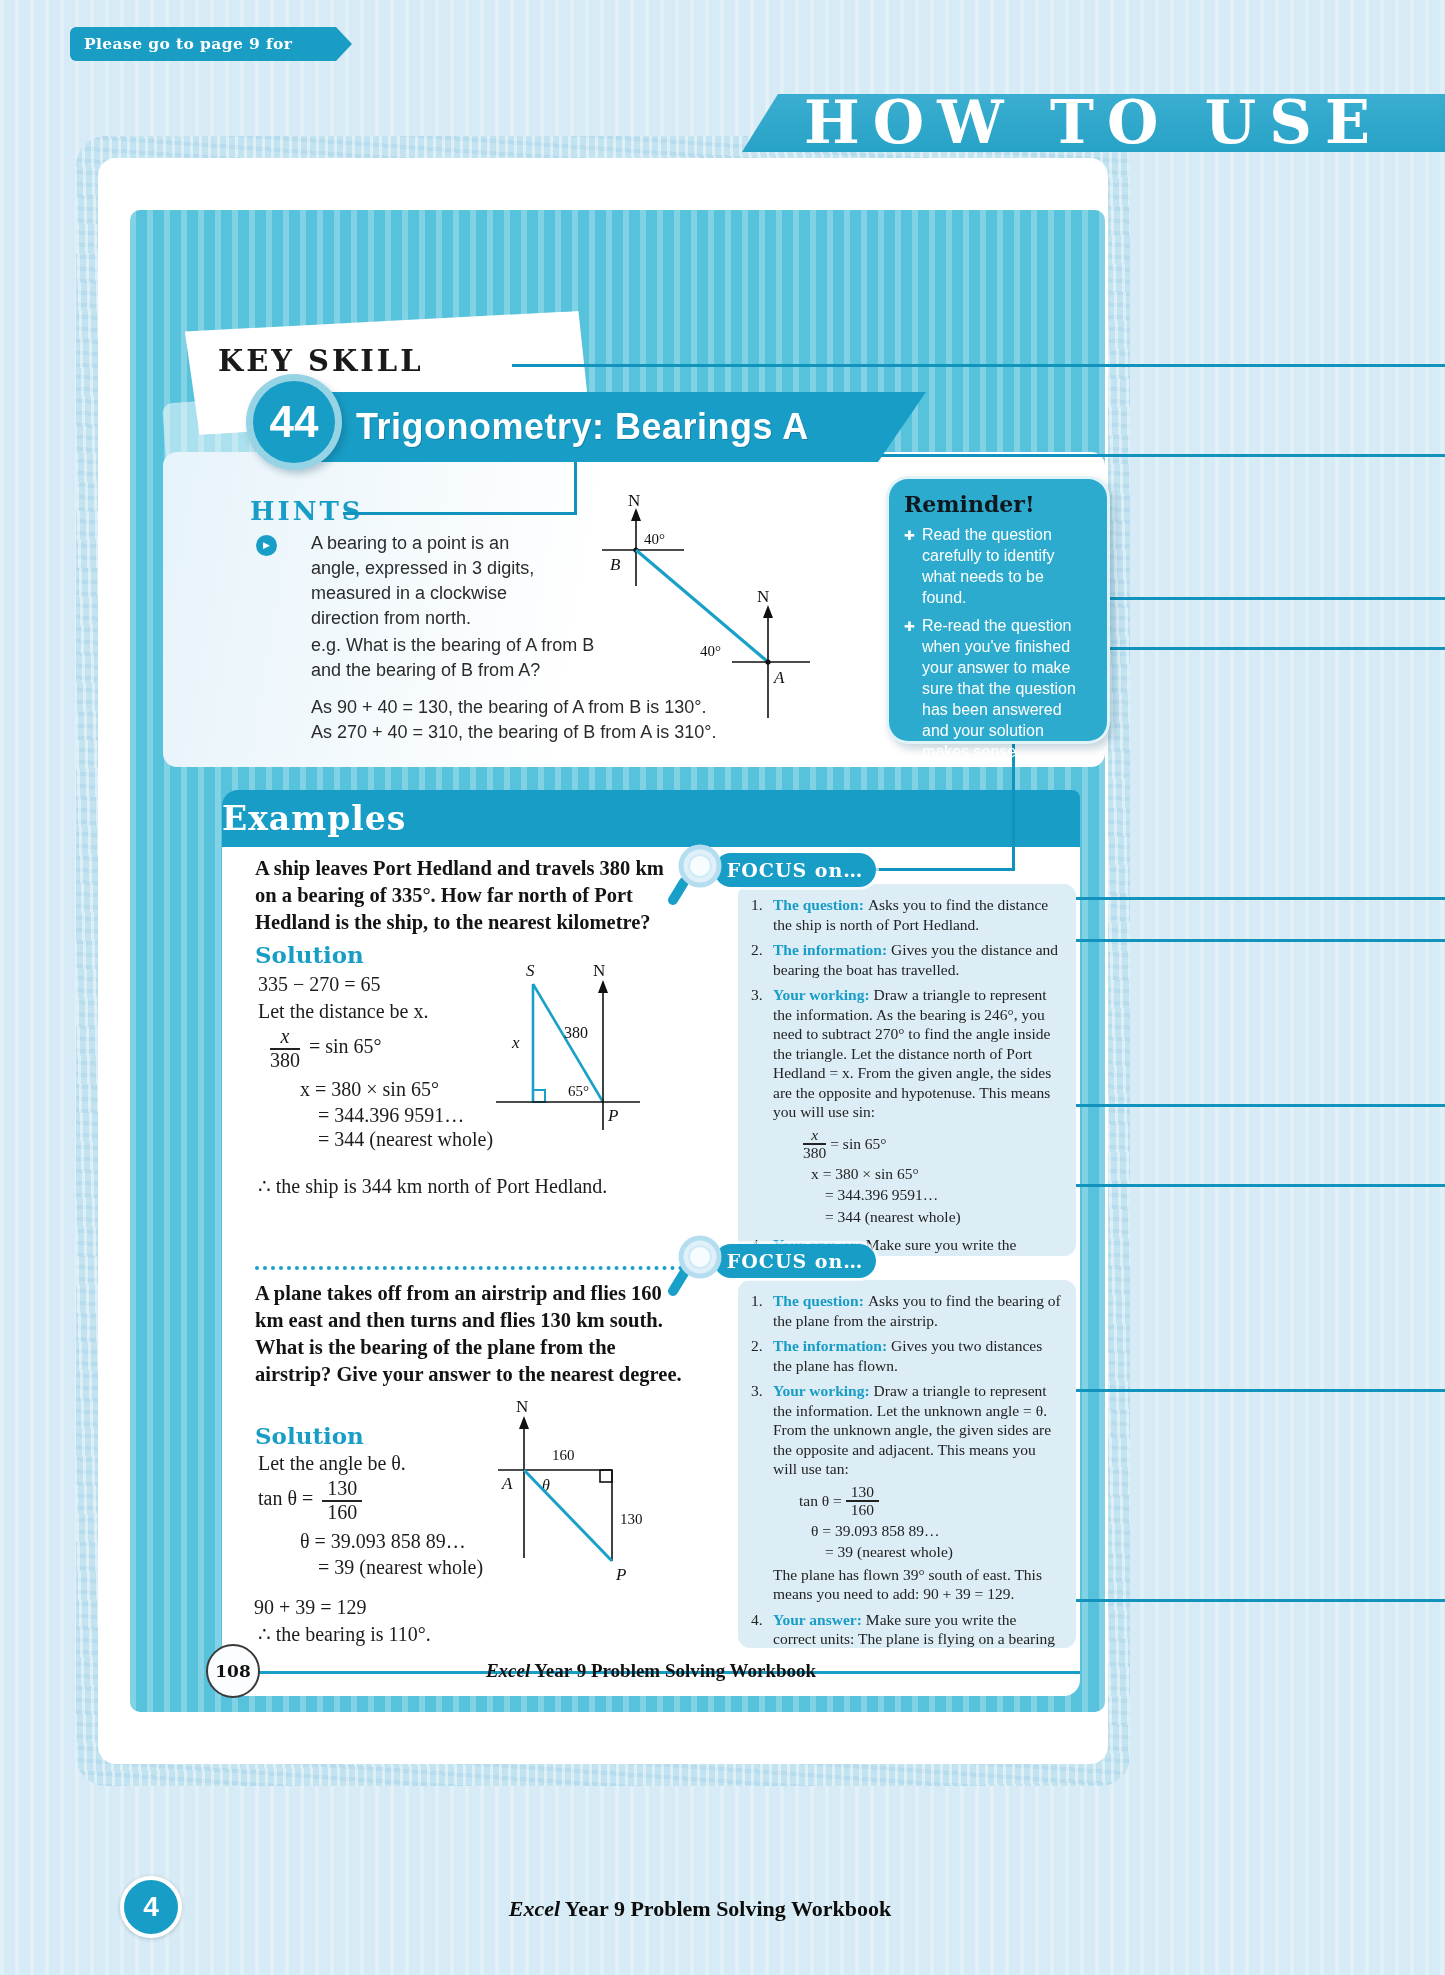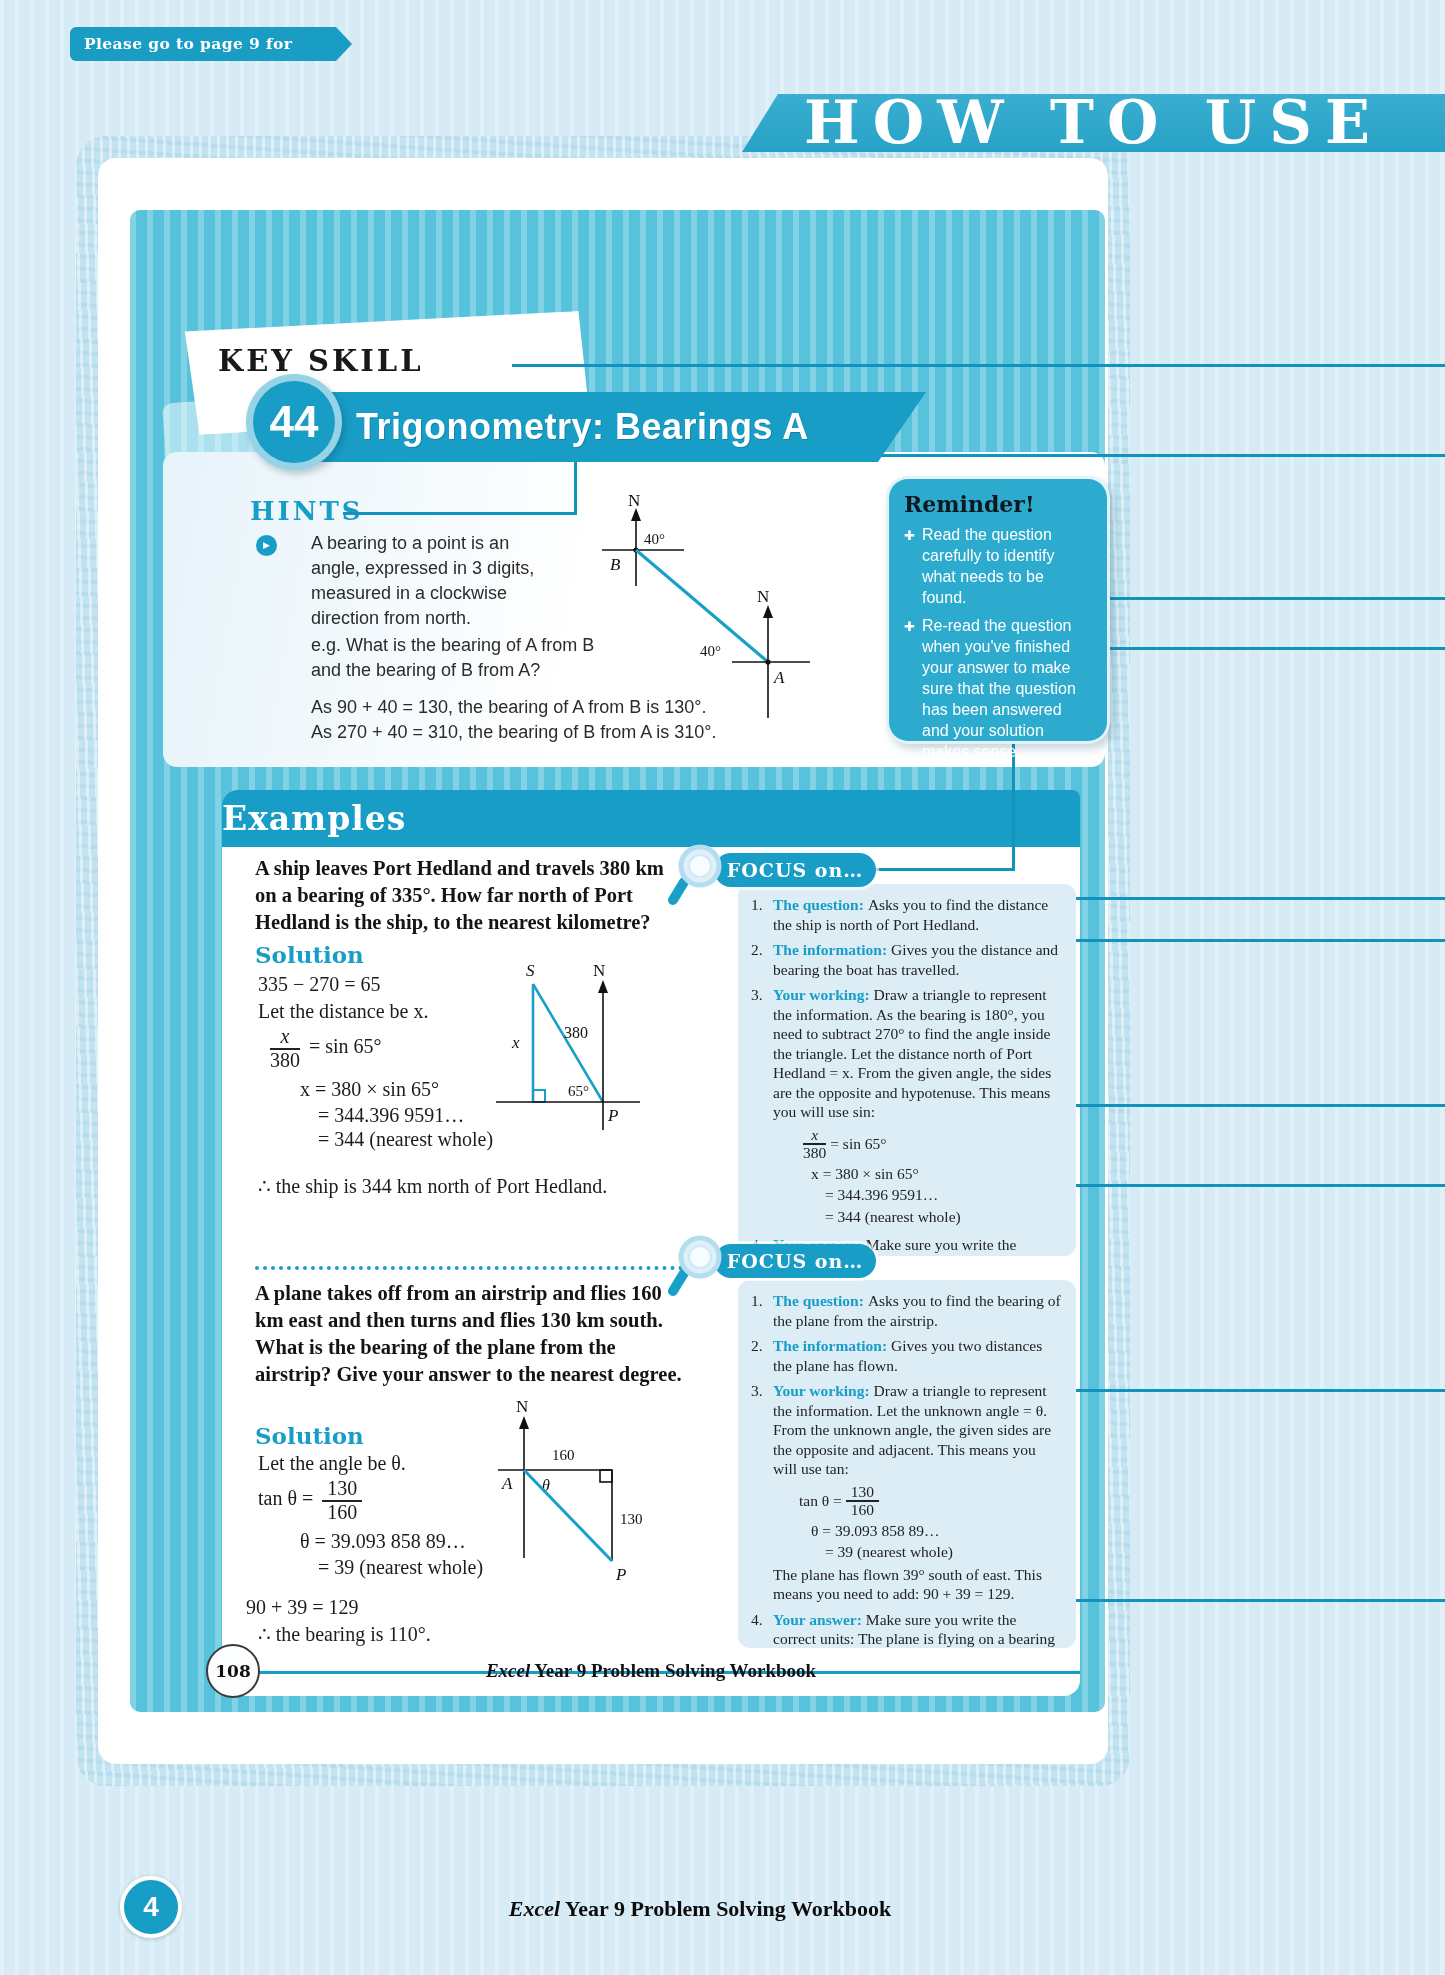--- a/index.html
+++ b/index.html
@@ -204,21 +204,21 @@
       <span class="fnum">1.</span>
       <div><span class="flabel">The question:</span><span>Asks you to find the distance the ship is north of Port Hedland.</span></div>
     </div>
     <div class="fitem">
       <span class="fnum">2.</span>
       <div><span class="flabel">The information:</span><span>Gives you the distance and bearing the boat has travelled.</span></div>
     </div>
     <div class="fitem">
       <span class="fnum">3.</span>
       <div>
-        <span class="flabel">Your working:</span><span>Draw a triangle to represent the information. As the bearing is 180°, you need to subtract 270° to find the angle inside the triangle. Let the distance north of Port Hedland = x. From the given angle, the sides are the opposite and hypotenuse. This means you will use sin:</span>
+        <span class="flabel">Your working:</span><span>Draw a triangle to represent the information. As the bearing is 246°, you need to subtract 270° to find the angle inside the triangle. Let the distance north of Port Hedland = x. From the given angle, the sides are the opposite and hypotenuse. This means you will use sin:</span>
         <div class="fmath">
           <div class="fm-row">
             <span class="frac">
                 <span class="ftop it">x</span>
                 <span>380</span>
               </span>
             <span>= sin 65°</span>
           </div>
           <div class="fm-l1">x = 380 × sin 65°</div>
           <div class="fm-l2">= 344.396 9591…</div>
@@ -236,21 +236,21 @@
 
   <div class="q" style="left:255px;top:1280px;width:432px;">A plane takes off from an airstrip and flies 160 km east and then turns and flies 130 km south. What is the bearing of the plane from the airstrip? Give your answer to the nearest degree.</div>
   <div class="solh" style="left:255px;top:1422px;">Solution</div>
   <div class="math" style="left:258px;top:1452px;">Let the angle be θ.</div>
   <div class="math" style="left:258px;top:1478px;">
     <span>tan θ =</span>
     <span class="frac"><span class="ftop">130</span><span>160</span></span>
   </div>
   <div class="math" style="left:300px;top:1530px;">θ = 39.093 858 89…</div>
   <div class="math" style="left:318px;top:1556px;">= 39 (nearest whole)</div>
-  <div class="math" style="left:246px;top:1596px;font-family:Liberation Serif, serif;">90 + 39 = 129</div>
+  <div class="math" style="left:254px;top:1596px;font-family:Liberation Serif, serif;">90 + 39 = 129</div>
   <div class="math" style="left:258px;top:1622px;">∴ the bearing is 110°.</div>
 
   <svg class="abs" style="left:488px;top:1396px;" width="180" height="195" viewBox="0 0 180 195">
     <text x="28" y="16" font-size="17">N</text>
     <line x1="36" y1="22" x2="36" y2="162" stroke="#111" stroke-width="1.6"></line>
     <polygon points="36,20 31,33 41,33" fill="#111"></polygon>
     <line x1="10" y1="74" x2="124" y2="74" stroke="#111" stroke-width="1.6"></line>
     <text x="14" y="93" font-size="17" font-style="italic">A</text>
     <text x="54" y="95" font-size="16" font-style="italic">θ</text>
     <text x="64" y="64" font-size="15">160</text>

